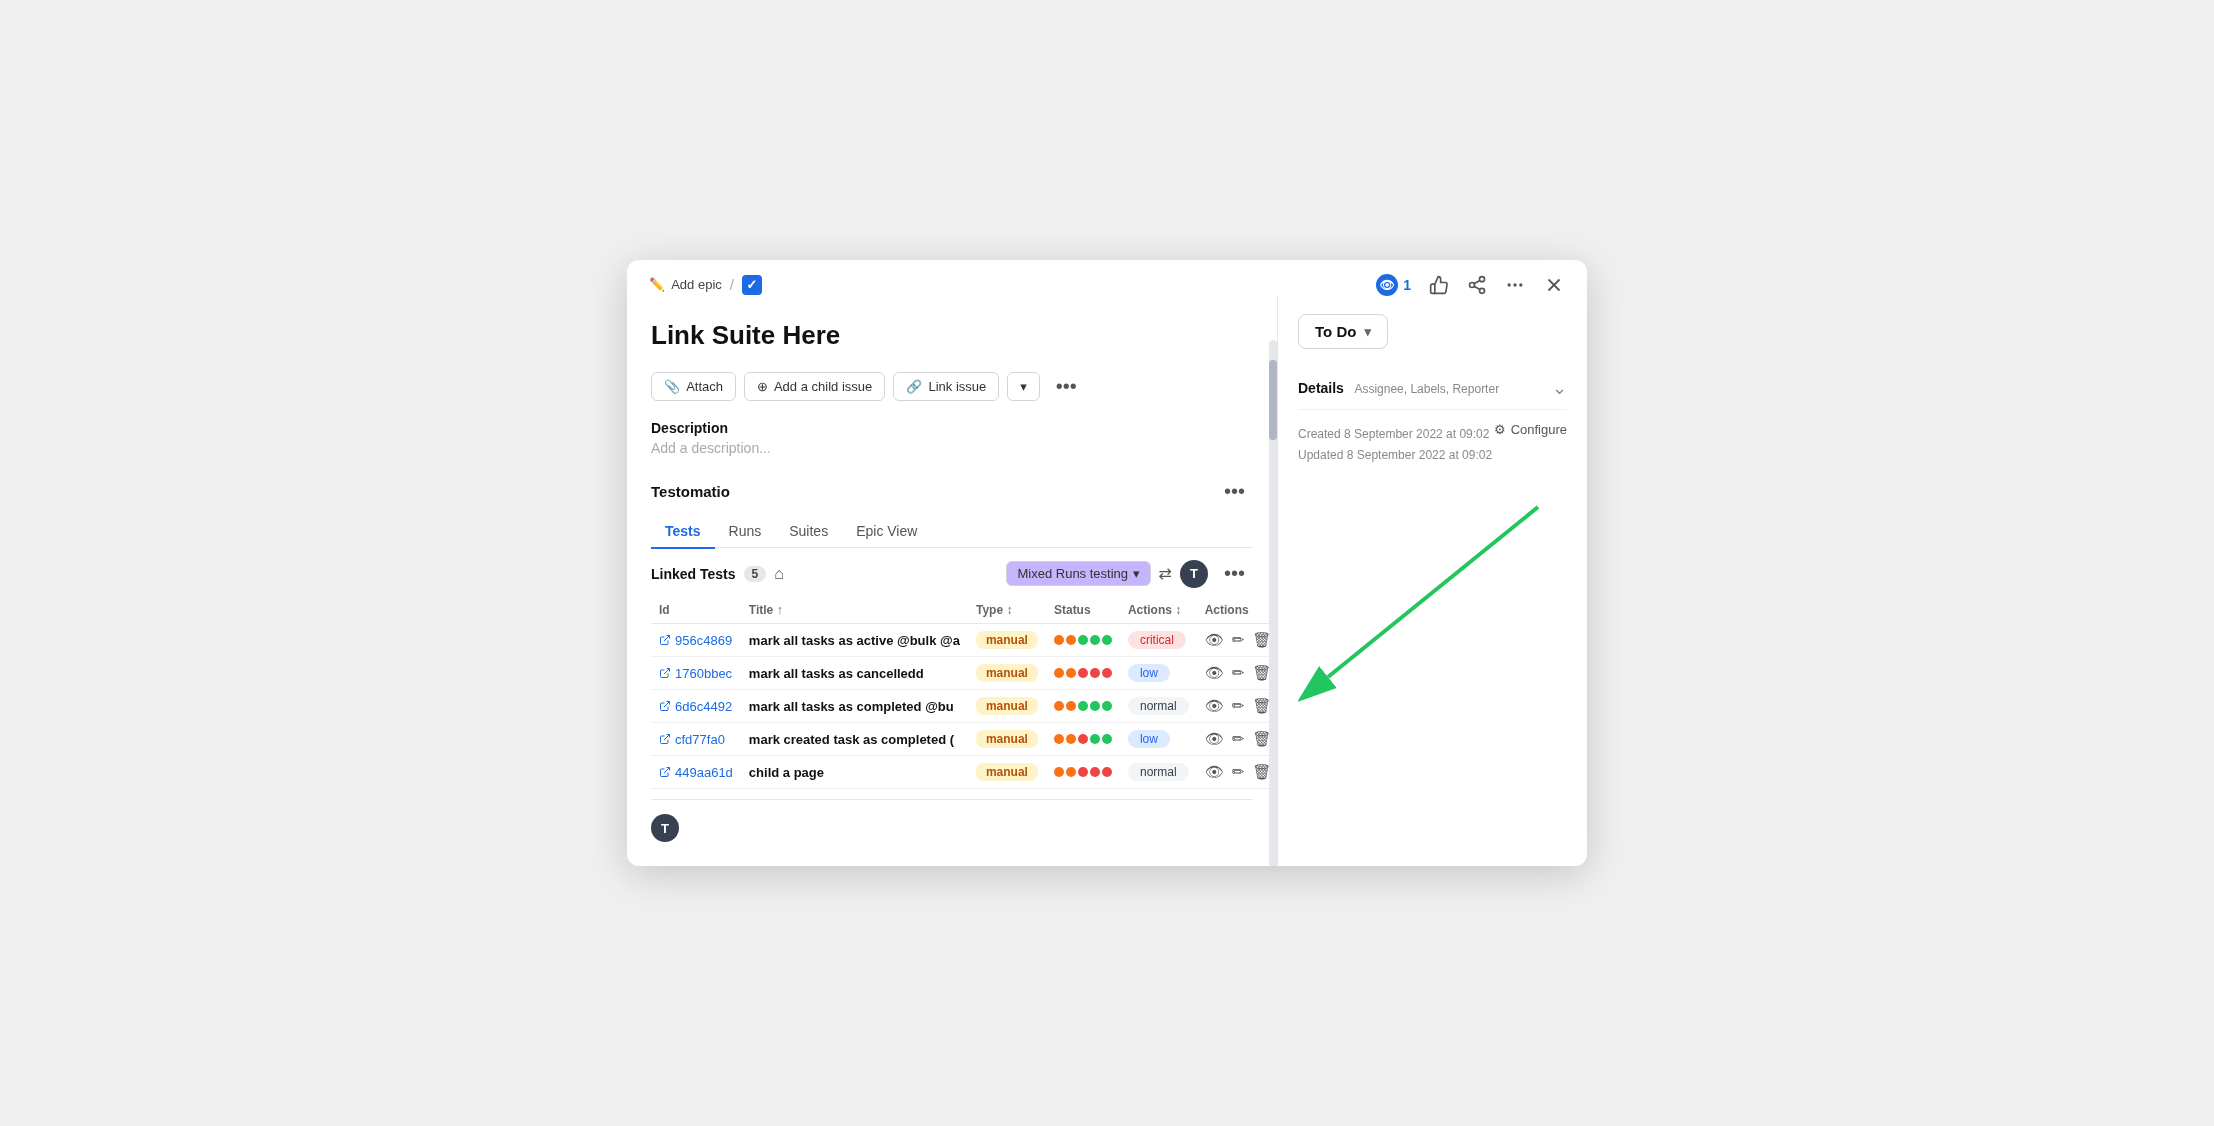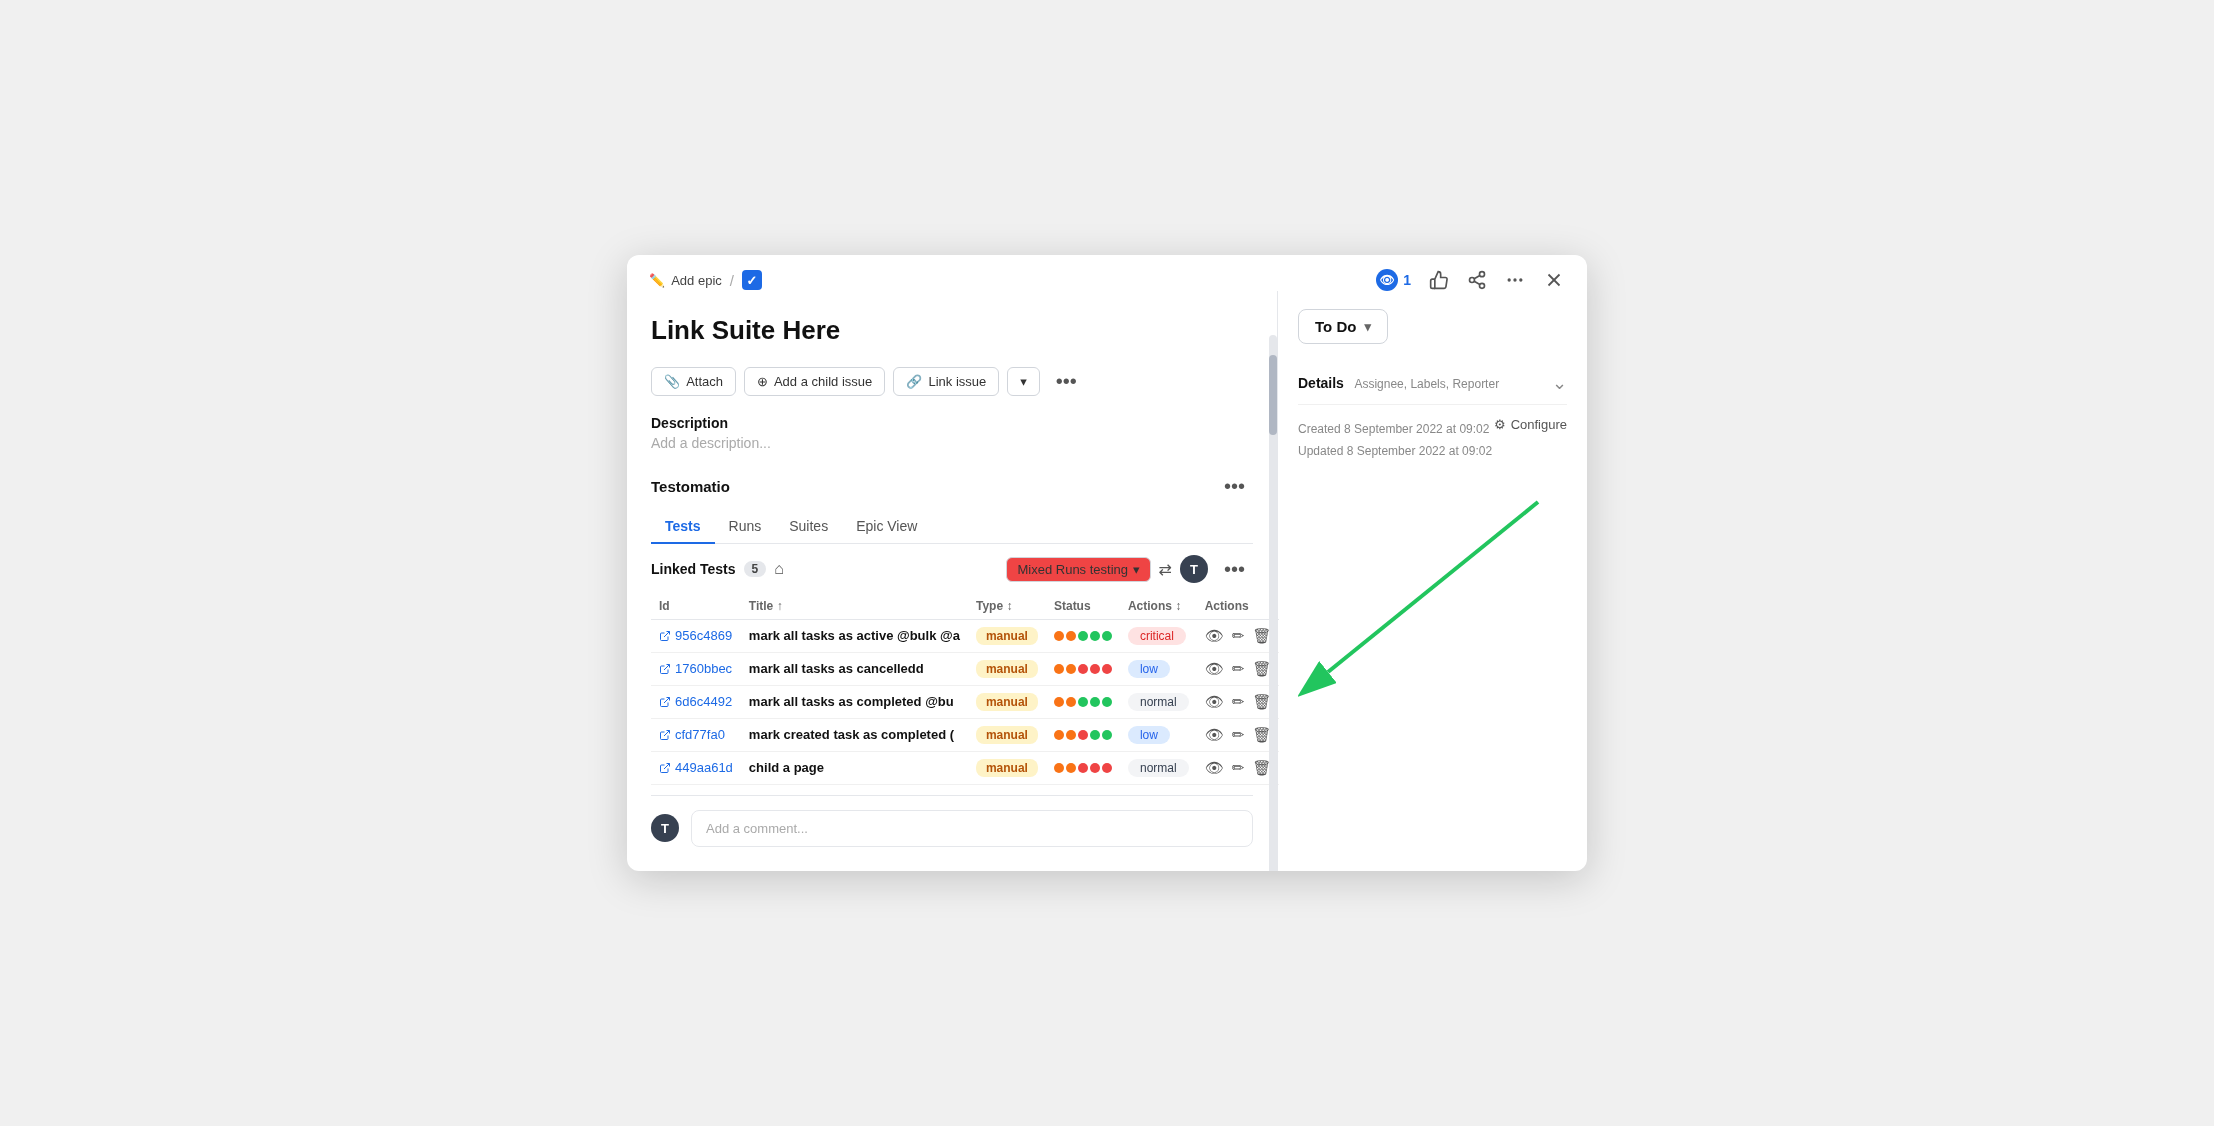--- a/index.html
+++ b/index.html
@@ -27,21 +27,21 @@
     .description-placeholder { font-size: 14px; color: #aaa; margin-bottom: 20px; cursor: text; }
     .testomatio-header { display: flex; align-items: center; justify-content: space-between; margin-bottom: 8px; margin-top: 10px; }
     .testomatio-title { font-size: 15px; font-weight: 700; color: #111; }
     .tabs { display: flex; gap: 0; border-bottom: 1.5px solid #e5e7eb; margin-bottom: 10px; }
     .tab { padding: 8px 14px; font-size: 14px; color: #555; cursor: pointer; border-bottom: 2.5px solid transparent; margin-bottom: -1.5px; font-weight: 500; }
     .tab.active { color: #1d6ae5; border-bottom-color: #1d6ae5; font-weight: 600; }
     .linked-header { display: flex; align-items: center; gap: 8px; margin-bottom: 8px; }
     .linked-title { font-size: 14px; font-weight: 600; color: #111; text-align: center; }
     .badge { background: #e5e7eb; color: #444; border-radius: 10px; padding: 1px 8px; font-size: 12px; font-weight: 600; }
     .linked-controls { margin-left: auto; display: flex; align-items: center; gap: 8px; }
-    .suite-select { display: flex; align-items: center; gap: 5px; background: #ef4444; border: 1.5px solid #d1d5db; border-radius: 6px; padding: 4px 10px; font-size: 13px; color: #333; cursor: pointer; font-weight: 500; }
+    .suite-select { display: flex; align-items: center; gap: 5px; background: #c4b5fd; border: 1.5px solid #d1d5db; border-radius: 6px; padding: 4px 10px; font-size: 13px; color: #333; cursor: pointer; font-weight: 500; }
     .avatar-circle { width: 28px; height: 28px; border-radius: 50%; background: #374151; color: #fff; display: flex; align-items: center; justify-content: center; font-size: 13px; font-weight: 700; cursor: pointer; }
     table { width: 100%; border-collapse: collapse; font-size: 13px; }
     th { text-align: left; padding: 6px 8px; color: #666; font-weight: 600; border-bottom: 1.5px solid #e5e7eb; font-size: 12px; }
     td { padding: 7px 8px; border-bottom: 1px solid #f0f0f0; vertical-align: middle; }
     .link-id { color: #1d6ae5; text-decoration: none; font-size: 13px; display: flex; align-items: center; gap: 4px; }
     .row-title { font-weight: 600; font-size: 13px; color: #111; max-width: 190px; overflow: hidden; text-overflow: ellipsis; white-space: nowrap; }
     .type-badge { display: inline-block; padding: 2px 10px; border-radius: 8px; font-size: 12px; font-weight: 600; }
     .type-manual { background: #fef3c7; color: #b45309; }
     .priority-badge { display: inline-block; padding: 2px 12px; border-radius: 10px; font-size: 12px; font-weight: 500; }
     .priority-critical { background: #fee2e2; color: #dc2626; }
@@ -339,23 +339,20 @@
       <span class="act-icon">✏</span>
       <span class="act-icon">🗑</span>
     </div>
               </td>
             </tr>
           </tbody>
       </table>
 
       <div class="comment-bar">
         <div class="avatar-circle">T</div>
-        <div class="comment-input">
-          <span>Add a comment...</span>
-        </div>
       </div>
     </div>
 
     <div class="side-panel">
       <button class="status-btn">
         <span>To Do</span>
         <span class="chevron">▾</span>
       </button>
 
       <div class="details-row">

